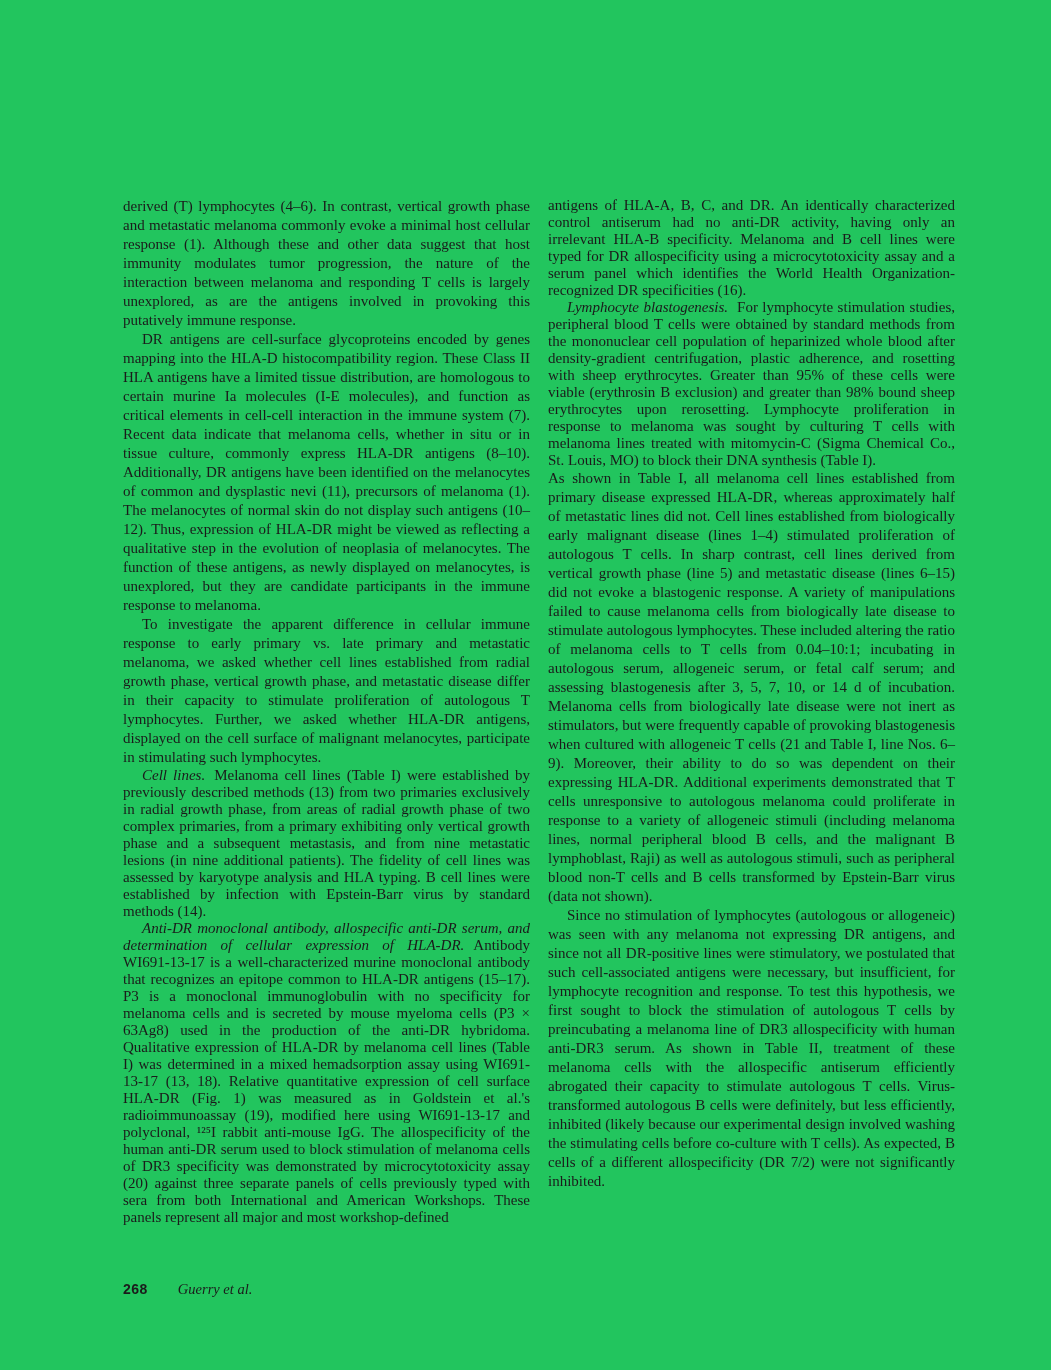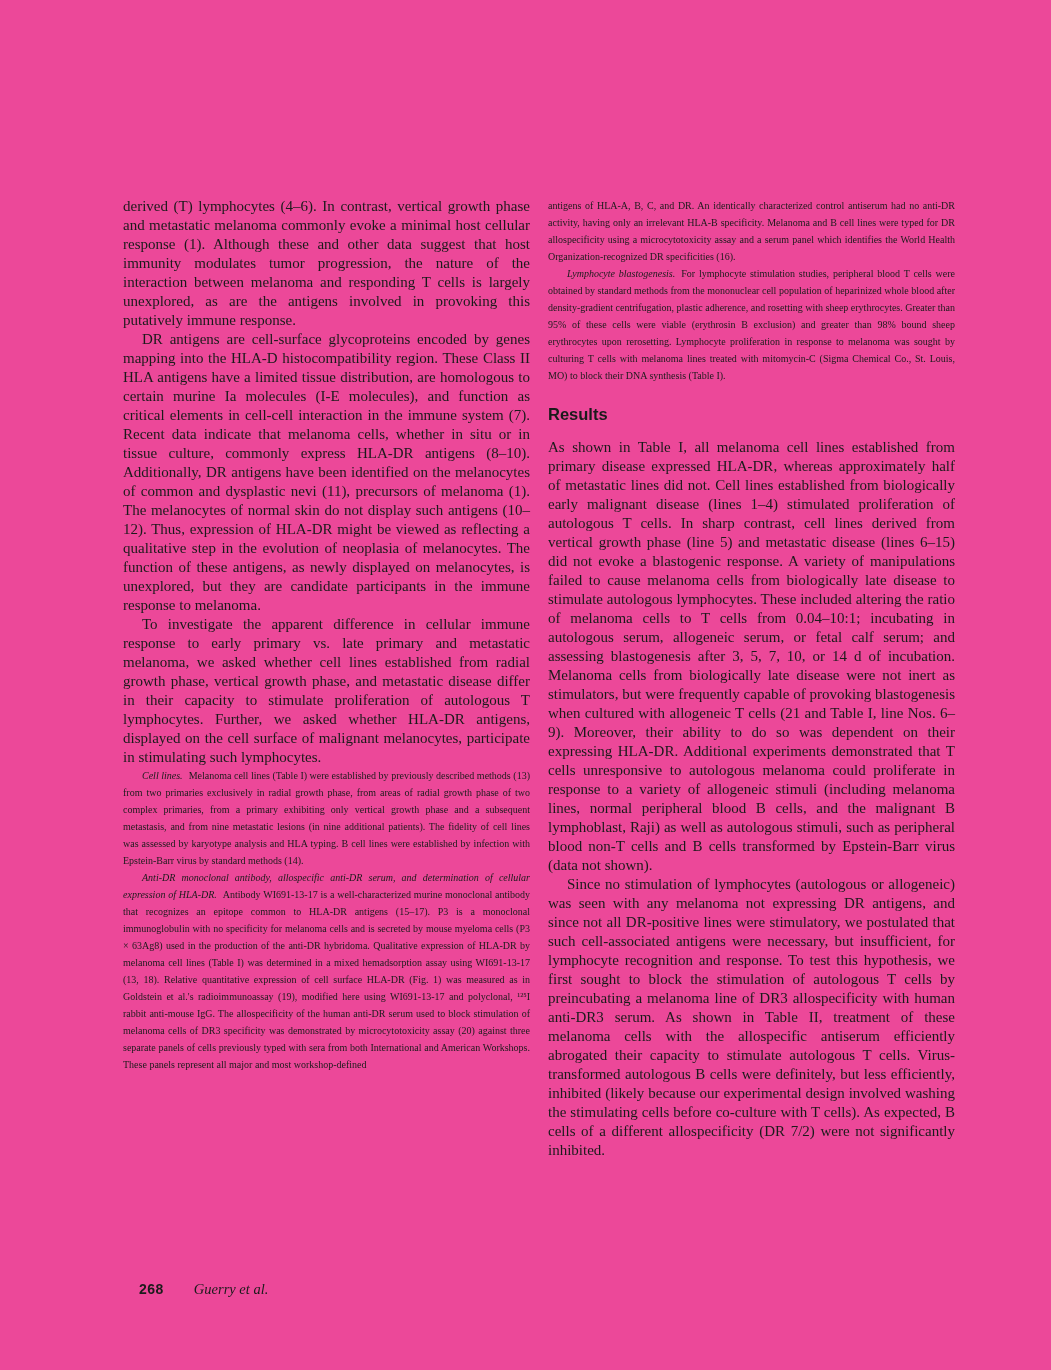--- a/index.html
+++ b/index.html
@@ -1,62 +1,61 @@
 <!DOCTYPE html>
 <html><head>
 <meta charset="utf-8">
 <style>
   html, body { margin: 0; padding: 0; background: #e8e8e8; }
   .page {
     position: relative;
     width: 1051px;
     height: 1370px;
     margin: 0 auto;
-    background: #ec4899;
+    background: #22c55e;
     color: #1b1b1b;
     overflow: hidden;
   }
   .columns {
     position: absolute;
     left: 123px;
     top: 197px;
     display: flex;
     gap: 18px;
   }
   .col { width: 407px; }
   .body-p {
     font-family: "Liberation Serif", "DejaVu Serif", serif;
     font-size: 15px;
     line-height: 19px;
     text-align: justify;
     margin: 0;
   }
   .small-p {
     font-family: "Liberation Serif", "DejaVu Serif", serif;
-    font-size: 10px;
+    font-size: 15px;
     line-height: 17px;
     text-align: justify;
     margin: 0;
   }
   .indent { text-indent: 19px; }
   .lead { font-style: italic; margin-right: 0.6em; }
   .section-heading {
     font-family: "Liberation Sans", "DejaVu Sans", sans-serif;
     font-weight: bold;
     font-size: 16.5px;
     margin: 21px 0 14px 0;
     text-align: left;
     text-indent: 0;
   }
   .footer {
     position: absolute;
     left: 123px;
     top: 1281px;
     font-size: 14px;
-    margin-left: 16px;
   }
   .page-num {
     font-family: "Liberation Sans", "DejaVu Sans", sans-serif;
     font-weight: bold;
     letter-spacing: 0.5px;
   }
   .running-title {
     font-family: "Liberation Serif", "DejaVu Serif", serif;
     font-style: italic;
     margin-left: 30px;
@@ -95,21 +94,20 @@
 
       <div>
         <p class="small-p">antigens of HLA-A, B, C, and DR. An identically characterized control antiserum had no anti-DR activity, having only an irrelevant HLA-B specificity. Melanoma and B cell lines were typed for DR allospecificity using a microcytotoxicity assay and a serum panel which identifies the World Health Organization-recognized DR specificities (16).</p>
 
         <p class="small-p indent">
           <span class="lead">Lymphocyte blastogenesis.</span><span>For lymphocyte stimulation studies, peripheral blood T cells were obtained by standard methods from the mononuclear cell population of heparinized whole blood after density-gradient centrifugation, plastic adherence, and rosetting with sheep erythrocytes. Greater than 95% of these cells were viable (erythrosin B exclusion) and greater than 98% bound sheep erythrocytes upon rerosetting. Lymphocyte proliferation in response to melanoma was sought by culturing T cells with melanoma lines treated with mitomycin-C (Sigma Chemical Co., St. Louis, MO) to block their DNA synthesis (Table I).</span>
         </p>
       </div>
 
       <div>
-        <h2 class="section-heading">Results</h2>
 
         <p class="body-p">As shown in Table I, all melanoma cell lines established from primary disease expressed HLA-DR, whereas approximately half of metastatic lines did not. Cell lines established from biologically early malignant disease (lines 1–4) stimulated proliferation of autologous T cells. In sharp contrast, cell lines derived from vertical growth phase (line 5) and metastatic disease (lines 6–15) did not evoke a blastogenic response. A variety of manipulations failed to cause melanoma cells from biologically late disease to stimulate autologous lymphocytes. These included altering the ratio of melanoma cells to T cells from 0.04–10:1; incubating in autologous serum, allogeneic serum, or fetal calf serum; and assessing blastogenesis after 3, 5, 7, 10, or 14 d of incubation. Melanoma cells from biologically late disease were not inert as stimulators, but were frequently capable of provoking blastogenesis when cultured with allogeneic T cells (21 and Table I, line Nos. 6–9). Moreover, their ability to do so was dependent on their expressing HLA-DR. Additional experiments demonstrated that T cells unresponsive to autologous melanoma could proliferate in response to a variety of allogeneic stimuli (including melanoma lines, normal peripheral blood B cells, and the malignant B lymphoblast, Raji) as well as autologous stimuli, such as peripheral blood non-T cells and B cells transformed by Epstein-Barr virus (data not shown).</p>
         <p class="body-p indent">Since no stimulation of lymphocytes (autologous or allogeneic) was seen with any melanoma not expressing DR antigens, and since not all DR-positive lines were stimulatory, we postulated that such cell-associated antigens were necessary, but insufficient, for lymphocyte recognition and response. To test this hypothesis, we first sought to block the stimulation of autologous T cells by preincubating a melanoma line of DR3 allospecificity with human anti-DR3 serum. As shown in Table II, treatment of these melanoma cells with the allospecific antiserum efficiently abrogated their capacity to stimulate autologous T cells. Virus-transformed autologous B cells were definitely, but less efficiently, inhibited (likely because our experimental design involved washing the stimulating cells before co-culture with T cells). As expected, B cells of a different allospecificity (DR 7/2) were not significantly inhibited.</p>
       </div>
 
     </div>
 
   </div>
 
   <div class="footer">

